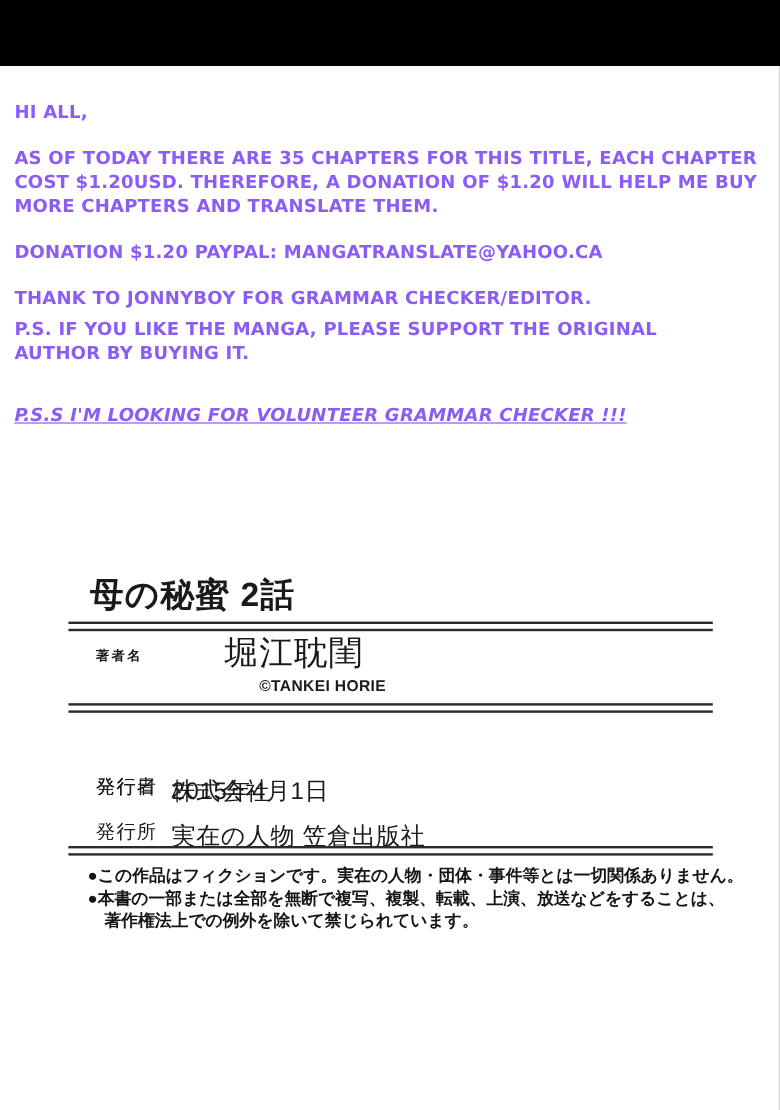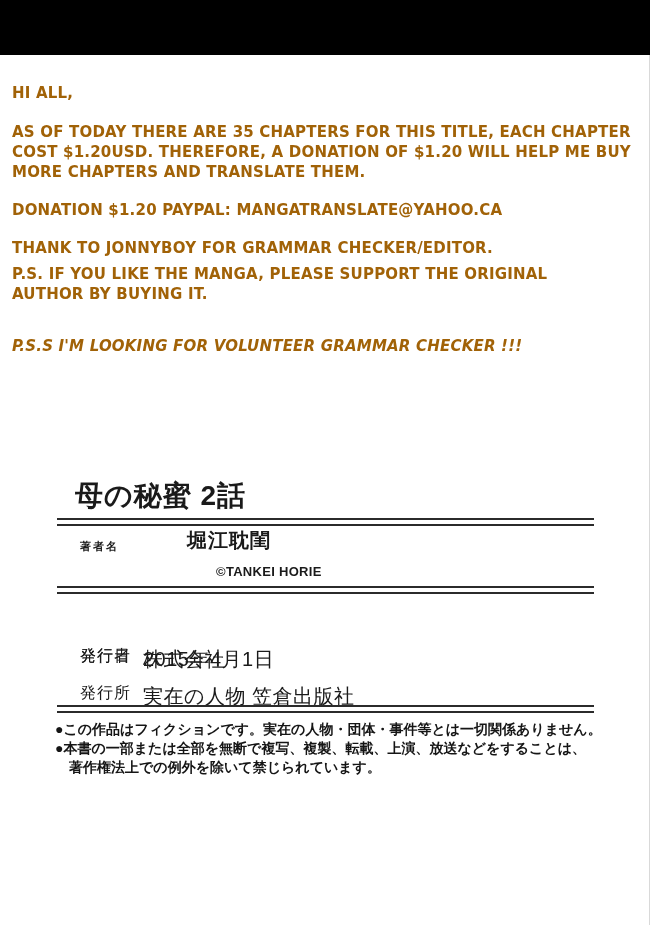--- a/index.html
+++ b/index.html
@@ -21,28 +21,28 @@
   }
 
   
   .note p {
     position: absolute; left: 12px; margin: 0;
     font-family: "DejaVu Sans", "Liberation Sans", sans-serif;
     font-weight: bold;
     font-size: 15px; line-height: 20px;
     letter-spacing: 0.2px;
     white-space: pre-line;
-    color: #a16207;
+    color: #8b5cf6;
   }
   .p-greeting { top: 83px; }
   .p-para1    { top: 122px; }
   .p-donation { top: 200px; }
   .p-thanks   { top: 238px; }
   .p-ps       { top: 264px; }
-  .p-pss      { top: 336px; font-style: italic; }
+  .p-pss      { top: 336px; font-style: italic; text-decoration: underline; }
 
   
   .rule {
     position: absolute; left: 57px; width: 537px; height: 4px;
     border-top: 2px solid #2b2b2b; border-bottom: 2px solid #2b2b2b;
   }
   .rule-1 { top: 518px; }
   .rule-2 { top: 586px; }
   .rule-3 { top: 705px; }
 
@@ -52,42 +52,42 @@
     position: absolute; left: 75px; top: 482px;
     font-size: 28px; font-weight: bold; line-height: 1;
     letter-spacing: 1px; white-space: nowrap;
   }
   .author-label {
     position: absolute; left: 80px; top: 539px;
     font-size: 11px; font-weight: bold; letter-spacing: 2px;
   }
   .author-name {
     position: absolute; left: 187px; top: 530px;
-    font-size: 20px; font-weight: bold; line-height: 1;
+    font-size: 28px; font-weight: normal; line-height: 1;
     letter-spacing: 1px;
   }
   .copyright {
     position: absolute; left: 186px; top: 564px;
     font-size: 13px; font-weight: bold; letter-spacing: 0.3px; margin-left: 30px;
   }
 
   .pub-label {
     position: absolute; left: 80px;
     font-size: 16px; letter-spacing: 1px; white-space: nowrap;
   }
   .pub-value {
     position: absolute; left: 143px;
     font-size: 20px; letter-spacing: 0.5px; white-space: nowrap;
   }
   .row-1 { top: 608px; margin-top: 38px; }
   .row-2 { top: 646px; }
   .row-3 { top: 683px; }
 
   .disclaimer {
-    position: absolute; left: 55px; top: 720px;
+    position: absolute; left: 73px; top: 720px;
     font-size: 14px; line-height: 19px; font-weight: 600;
     white-space: pre-line; letter-spacing: 0px;
     color: #151515;
   }
 </style>
 </head>
 <body>
 
 <div class="page">
 

